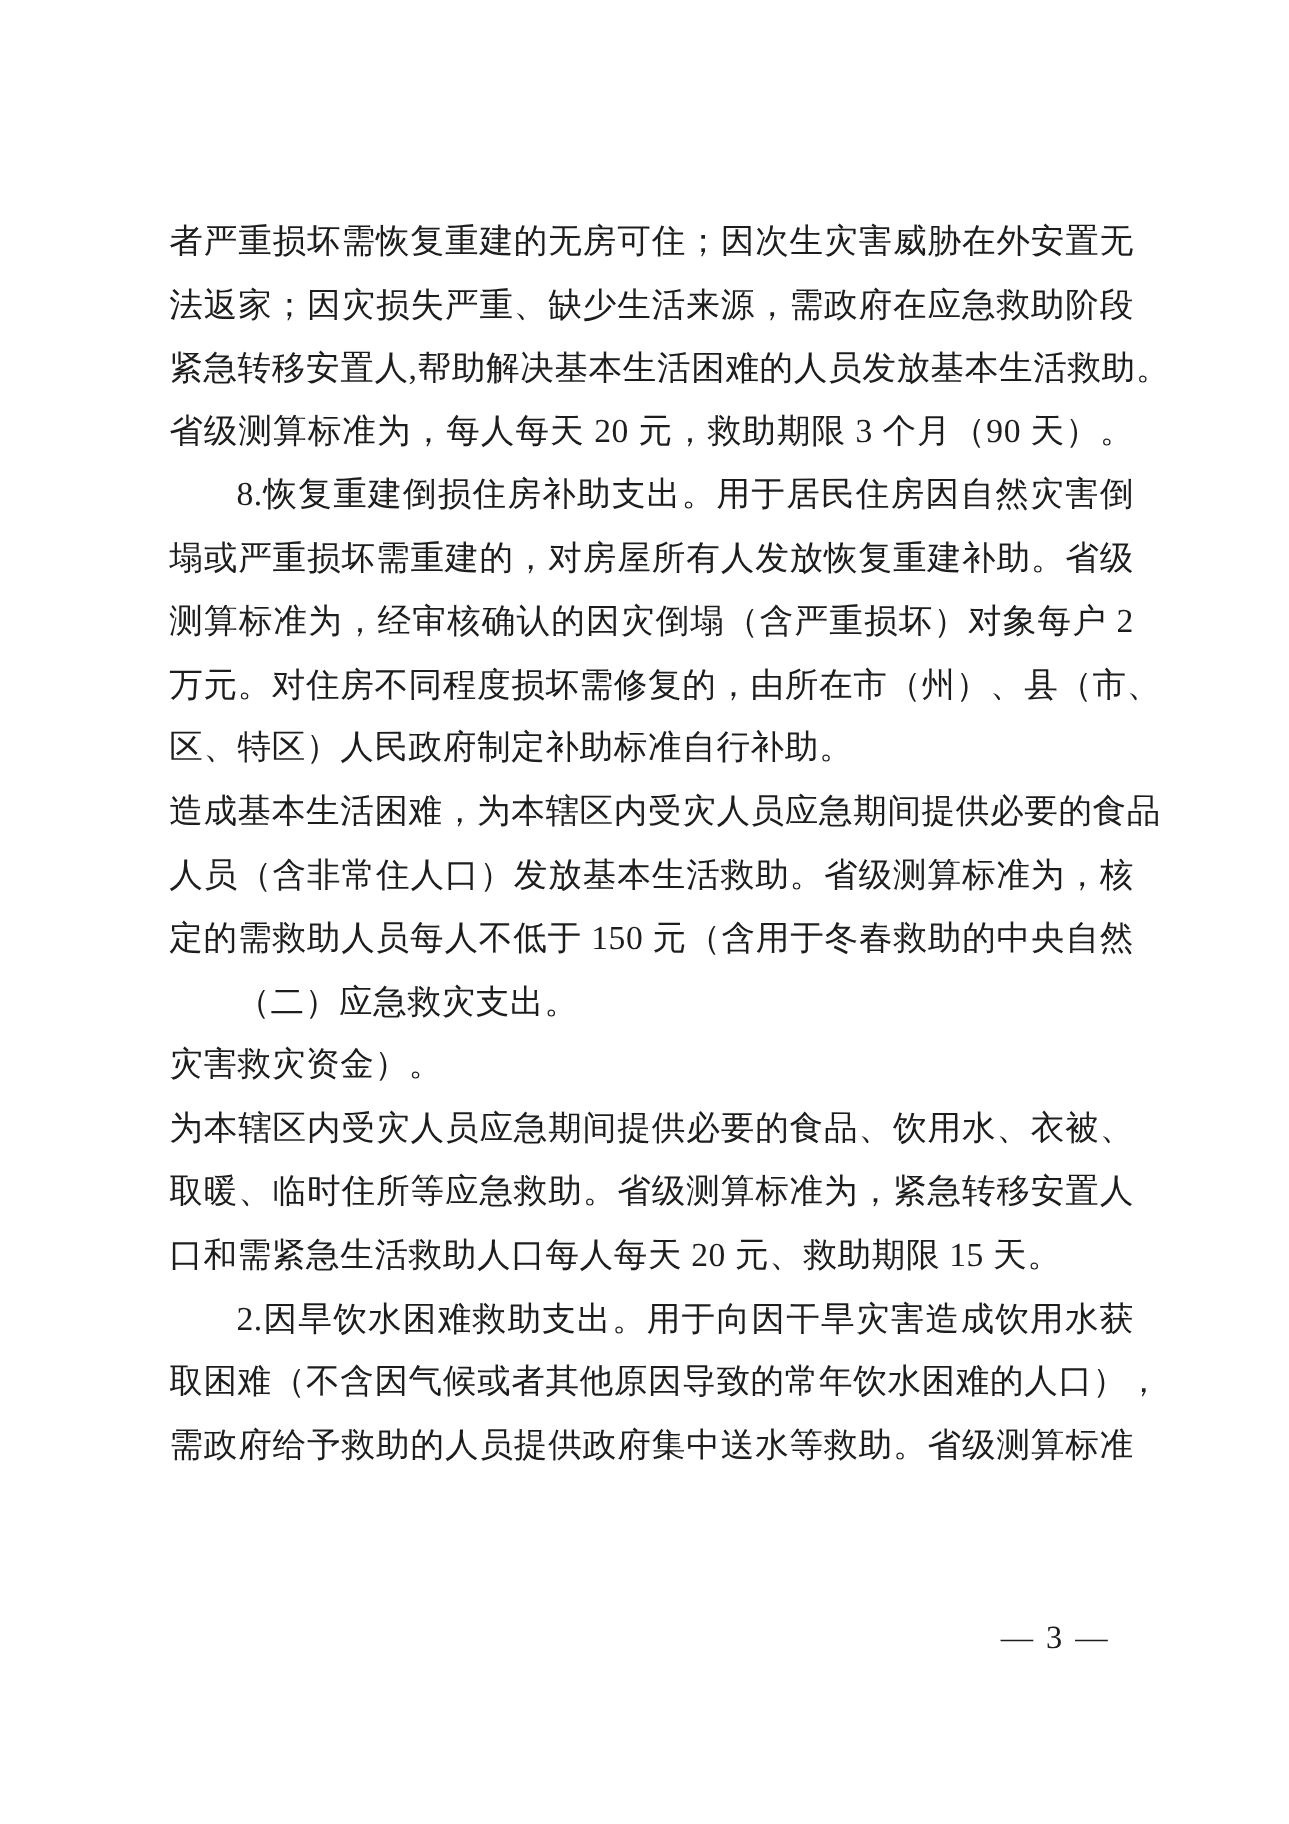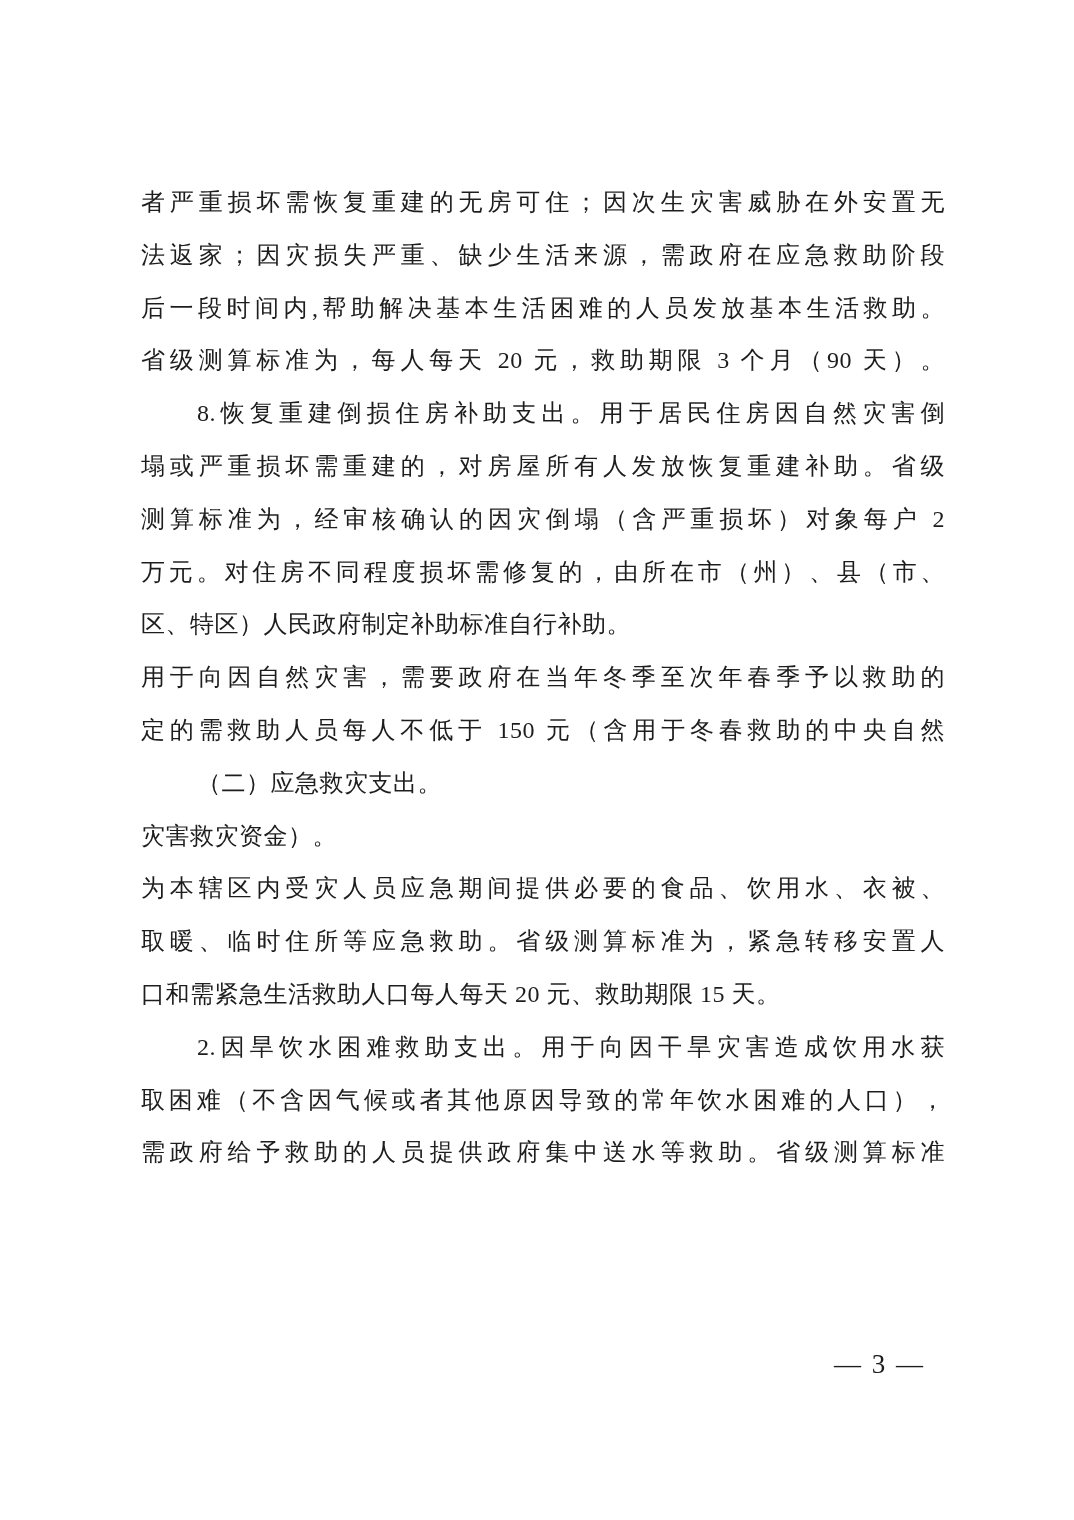--- a/index.html
+++ b/index.html
@@ -13,21 +13,21 @@
     color: #1c1c1c;
     overflow: hidden;
   }
   .body-text {
     position: absolute;
     left: 141px;
     top: 176px;
     width: 804px;
   }
   .line {
-    font-size: 24px;
+    font-size: 28px;
     height: 52.8px;
     line-height: 52.8px;
     white-space: nowrap;
     text-align: justify;
     text-align-last: justify;
     color: #1d1d1d;
     letter-spacing: 0.5px;
   }
   .line.nofill {
     text-align: right;
@@ -47,28 +47,29 @@
     white-space: nowrap;
   }
 </style>
 </head>
 <body>
 
 <div class="page">
   <div class="body-text">
     <div class="line">者严重损坏需恢复重建的无房可住；因次生灾害威胁在外安置无</div>
     <div class="line">法返家；因灾损失严重、缺少生活来源，需政府在应急救助阶段</div>
-    <div class="line">后一段时间内,帮助解决基本生活困难的人员发放基本生活救助。</div>
+    <div class="line">紧急转移安置人,帮助解决基本生活困难的人员发放基本生活救助。</div>
     <div class="line">省级测算标准为，每人每天 20 元，救助期限 3 个月（90 天）。</div>
     <div class="line indent">8.恢复重建倒损住房补助支出。用于居民住房因自然灾害倒</div>
     <div class="line">塌或严重损坏需重建的，对房屋所有人发放恢复重建补助。省级</div>
     <div class="line">测算标准为，经审核确认的因灾倒塌（含严重损坏）对象每户 2</div>
     <div class="line">万元。对住房不同程度损坏需修复的，由所在市（州）、县（市、</div>
     <div class="line nofill">区、特区）人民政府制定补助标准自行补助。</div>
-    <div class="line">用于向因自然灾害，需要政府在当年冬季至次年春季予以救助的</div>
+    <div class="line">造成基本生活困难，为本辖区内受灾人员应急期间提供必要的食品</div>
+    <div class="line">人员（含非常住人口）发放基本生活救助。省级测算标准为，核</div>
     <div class="line">定的需救助人员每人不低于 150 元（含用于冬春救助的中央自然</div>
     <div class="line indent nofill">（二）应急救灾支出。</div>
     <div class="line nofill">灾害救灾资金）。</div>
     <div class="line">为本辖区内受灾人员应急期间提供必要的食品、饮用水、衣被、</div>
     <div class="line">取暖、临时住所等应急救助。省级测算标准为，紧急转移安置人</div>
     <div class="line nofill">口和需紧急生活救助人口每人每天 20 元、救助期限 15 天。</div>
     <div class="line indent">2.因旱饮水困难救助支出。用于向因干旱灾害造成饮用水获</div>
     <div class="line">取困难（不含因气候或者其他原因导致的常年饮水困难的人口），</div>
     <div class="line">需政府给予救助的人员提供政府集中送水等救助。省级测算标准</div>
   </div>

